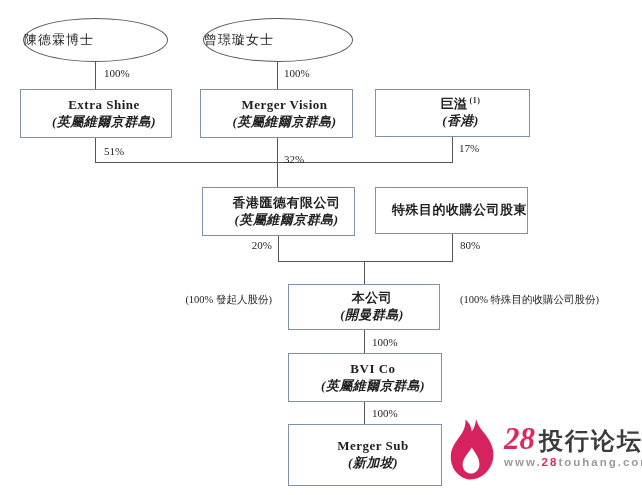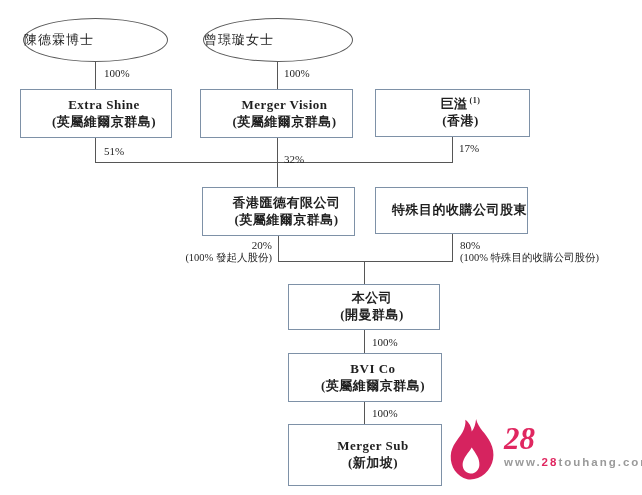--- a/index.html
+++ b/index.html
@@ -10,27 +10,27 @@
   .ellipse{
     position:absolute;border:1px solid #5a5a5a;border-radius:50%;
     display:flex;align-items:center;
     font-size:13px;letter-spacing:1px;background:#fff;box-sizing:border-box;
   }
   .box{
     position:absolute;border:1px solid #7e91a7;background:#fff;box-sizing:border-box;
     display:flex;flex-direction:column;align-items:center;justify-content:center;
     text-align:center;font-size:13px;font-weight:bold;line-height:1.3;letter-spacing:0.5px;padding-left:16px;
   }
-  .box .place{}
+  .box .place{font-style:italic;}
   .box sup{font-size:8px;font-weight:bold;margin-left:2px;}
   .vline{position:absolute;width:1px;background:#565656;}
   .hline{position:absolute;height:1px;background:#565656;}
   .pct{position:absolute;font-size:11px;color:#1f1f1f;white-space:nowrap;}
   .pct.r{text-align:right;}
-  .note{position:absolute;font-size:10.5px;color:#1f1f1f;white-space:nowrap;}
+  .note{position:absolute;font-size:10.5px;color:#1f1f1f;white-space:nowrap;margin-top:42px;}
   .note.r{text-align:right;}
   
   .wm{position:absolute;left:449px;top:419px;display:flex;align-items:flex-start;}
   .wm-flame{width:50px;height:62px;}
   .wm-text{margin-left:5px;padding-top:4px;font-family:"Liberation Sans","DejaVu Sans",sans-serif;}
   .wm-line1{display:flex;align-items:baseline;line-height:1;}
   .wm-num{font-family:"Liberation Serif","DejaVu Serif",serif;font-style:italic;font-weight:bold;
           font-size:31px;color:#e02760;margin-right:4px;}
   .wm-brand{font-size:24px;font-weight:bold;color:#3c3c3c;letter-spacing:2px;}
   .wm-url{margin-top:3px;font-size:11.5px;font-weight:bold;color:#9a9a9a;letter-spacing:2px;line-height:1;}
@@ -116,20 +116,21 @@
         C29.5 57.2 23.5 59.3 17.5 58.3 C7.5 55.5 1 46.5 1.5 35.5
         C2 25.5 9 19.5 13 12.5 C15 9 16.2 4.5 15.6 0.8
         C19.2 3.4 21.6 7.5 21.8 12.2 C24.2 9 25.6 4.8 26 0 Z"></path>
       <path fill="#ffffff" d="M21.8 27.5 C25.6 33.5 29.6 37.5 29.2 44.5
         C28.9 50 24.4 53.3 20.3 52.8 C15.2 52.1 12.4 47.7 13.1 42.7
         C13.9 37.2 18.2 33.3 21.8 27.5 Z"></path>
     </svg>
     <div class="wm-text">
       <div class="wm-line1">
         <span class="wm-num">28</span>
+        <span class="wm-brand">投行论坛</span>
       </div>
       <div class="wm-url">
         <span>www.</span><span class="u28">28</span><span>touhang.com</span>
       </div>
     </div>
   </div>
 
 </div>
 
 </body></html>

